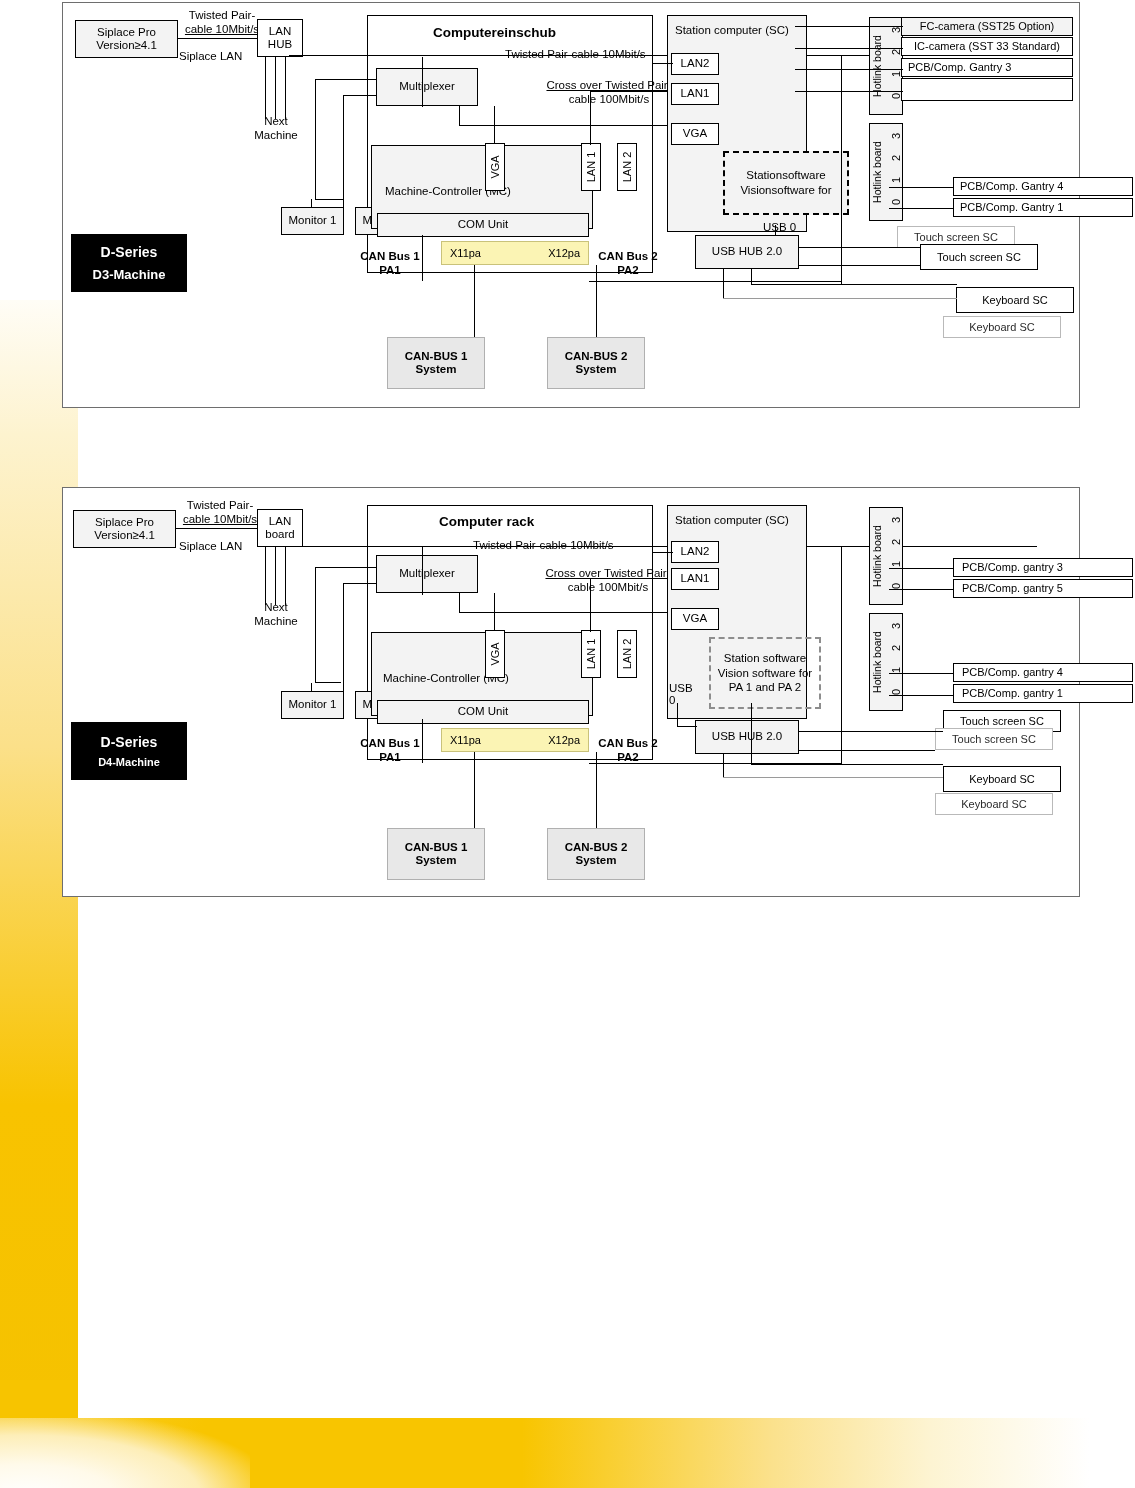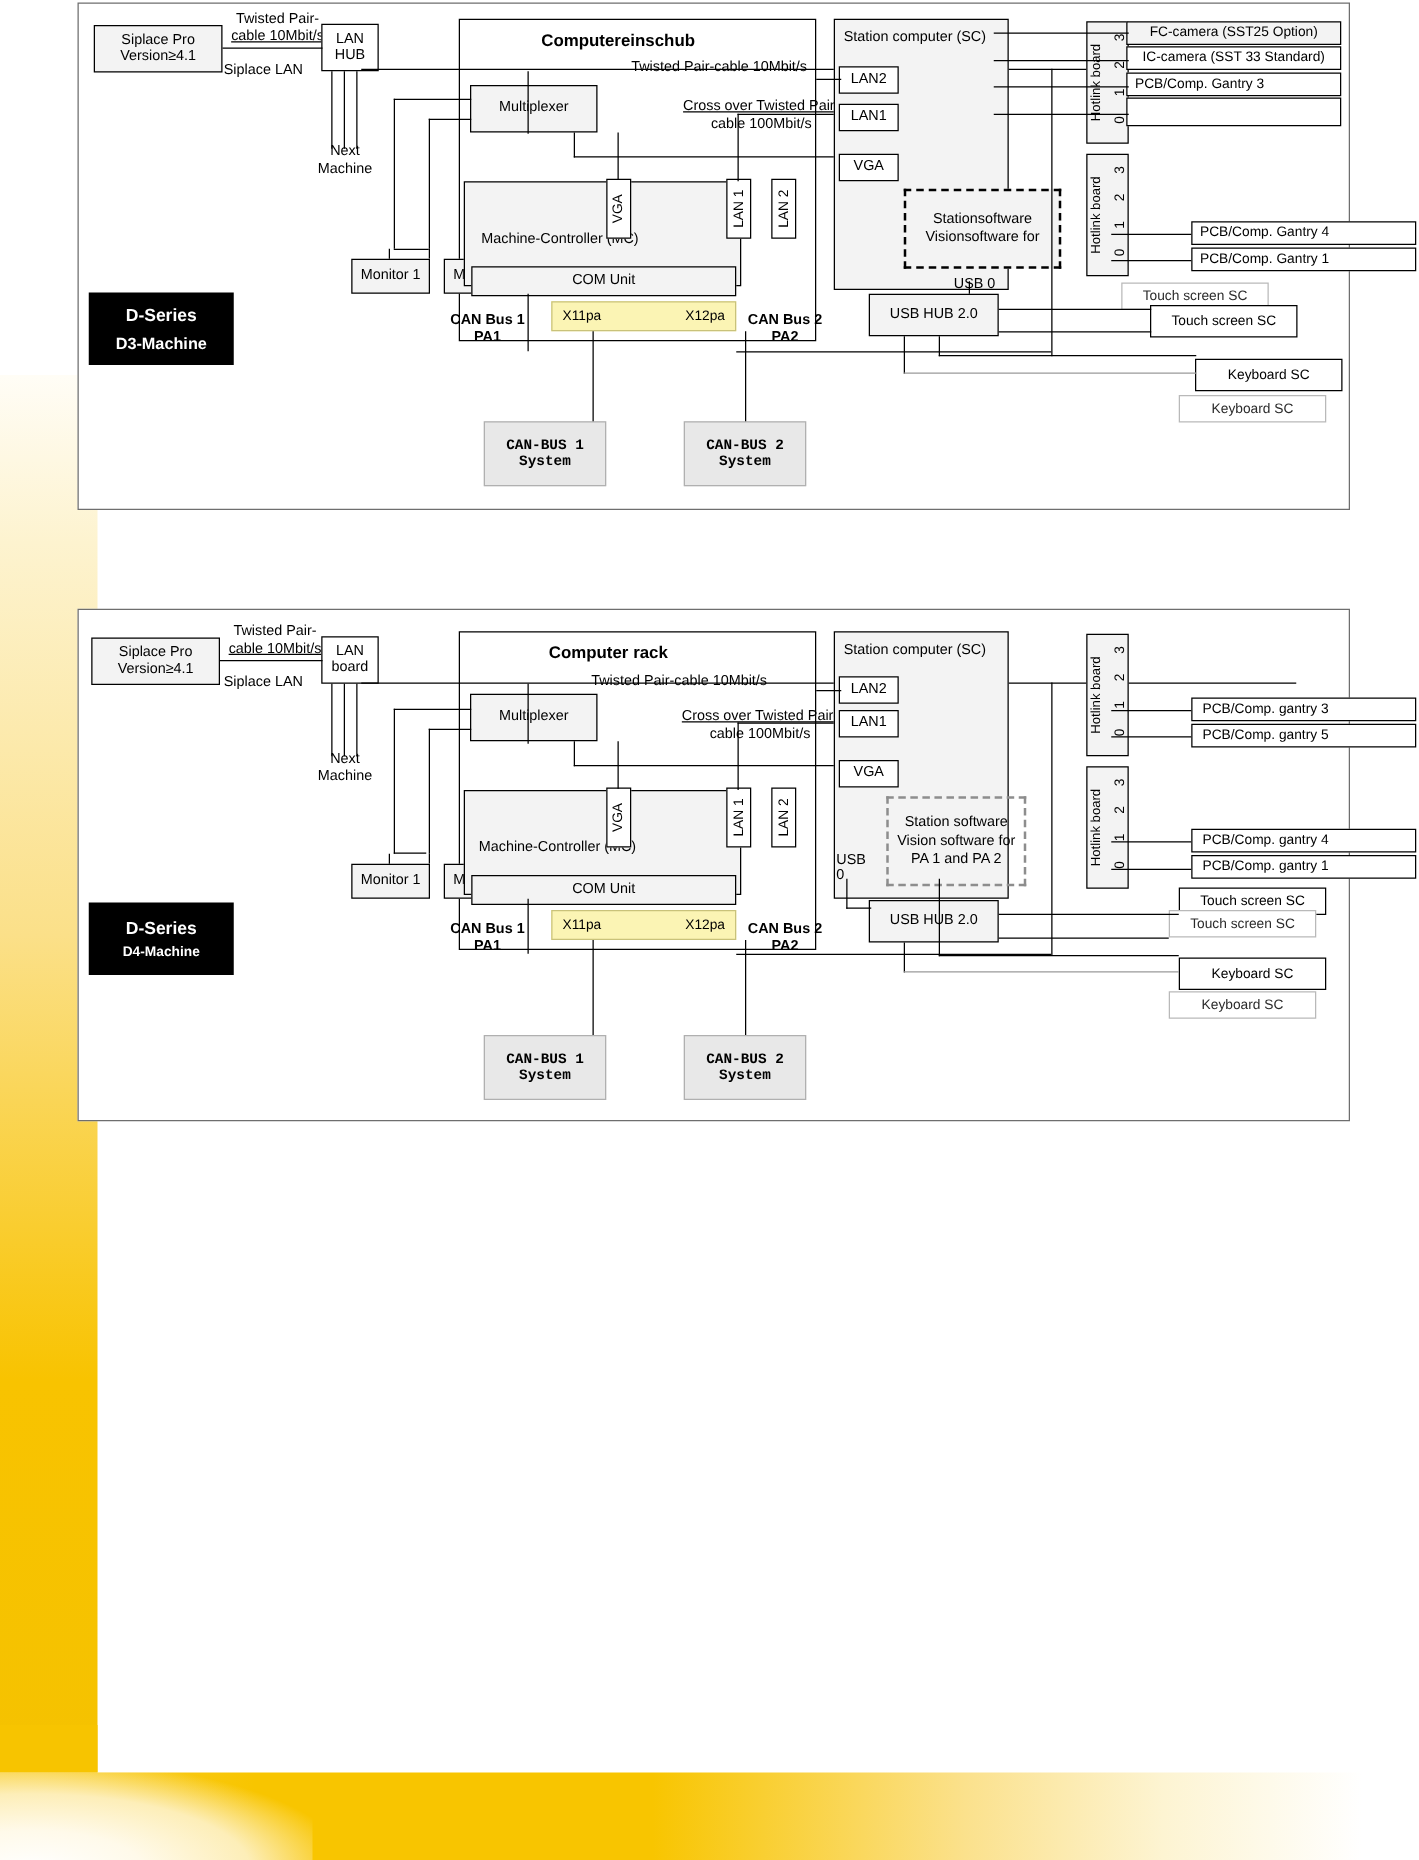--- a/index.html
+++ b/index.html
@@ -21,21 +21,21 @@
   #frame-d4{left:62px;top:487px;width:1018px;height:410px;}
 
   .dg{position:absolute;left:0;top:0;width:100%;height:100%;}
 
   
   .box{position:absolute;box-sizing:border-box;border:1.6px solid #000;background:#f3f3f3;
        display:flex;align-items:center;justify-content:center;text-align:center;
        font-size:11.5px;line-height:1.16;padding:1px 2px;}
   .box.white{background:#fff;}
   .box.ghost{background:#fff;border:1px solid #b9b9b9;color:#2b2b2b;}
-  .box.shade{background:#e8e8e8;border:1.3px solid #b0b0b0;font-weight:bold;font-size:11.5px;font-family:Liberation Mono, monospace;}
+  .box.shade{background:#e8e8e8;border:1.3px solid #b0b0b0;font-weight:bold;font-size:11.5px;}
   .box.yellow{background:#fbf4b4;border:1px solid #c9c27a;}
   .box.plain{border:1.2px solid #000;background:#fff;text-align:right;}
   .box.blk{background:#000;color:#fff;border:none;font-weight:bold;
            flex-direction:column;justify-content:center;}
 
   .rackbox{position:absolute;box-sizing:border-box;border:1.6px solid #000;background:#fff;}
   .mcbox{position:absolute;box-sizing:border-box;border:1.6px solid #000;background:#f3f3f3;}
 
   .ttl{position:absolute;font-weight:bold;font-size:13.5px;white-space:nowrap;}
   .lbl{position:absolute;font-size:11.5px;line-height:1.18;white-space:nowrap;}

